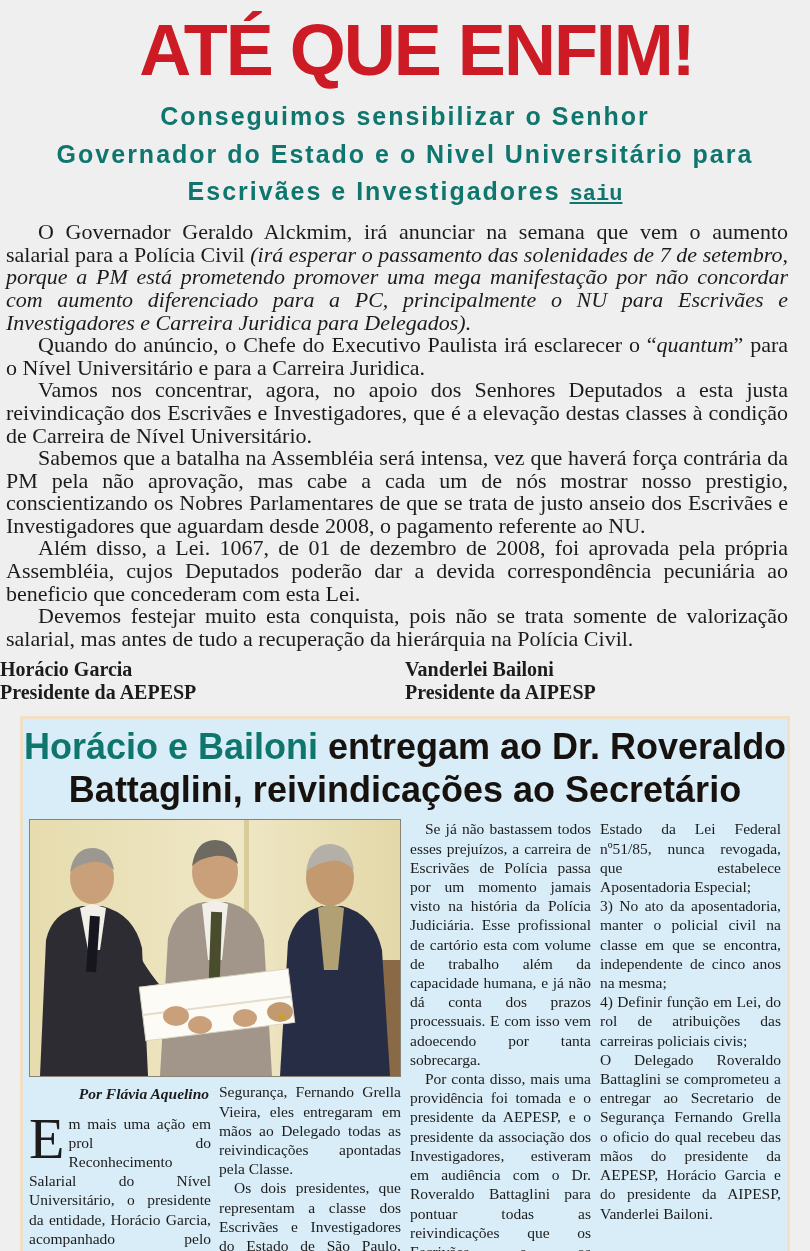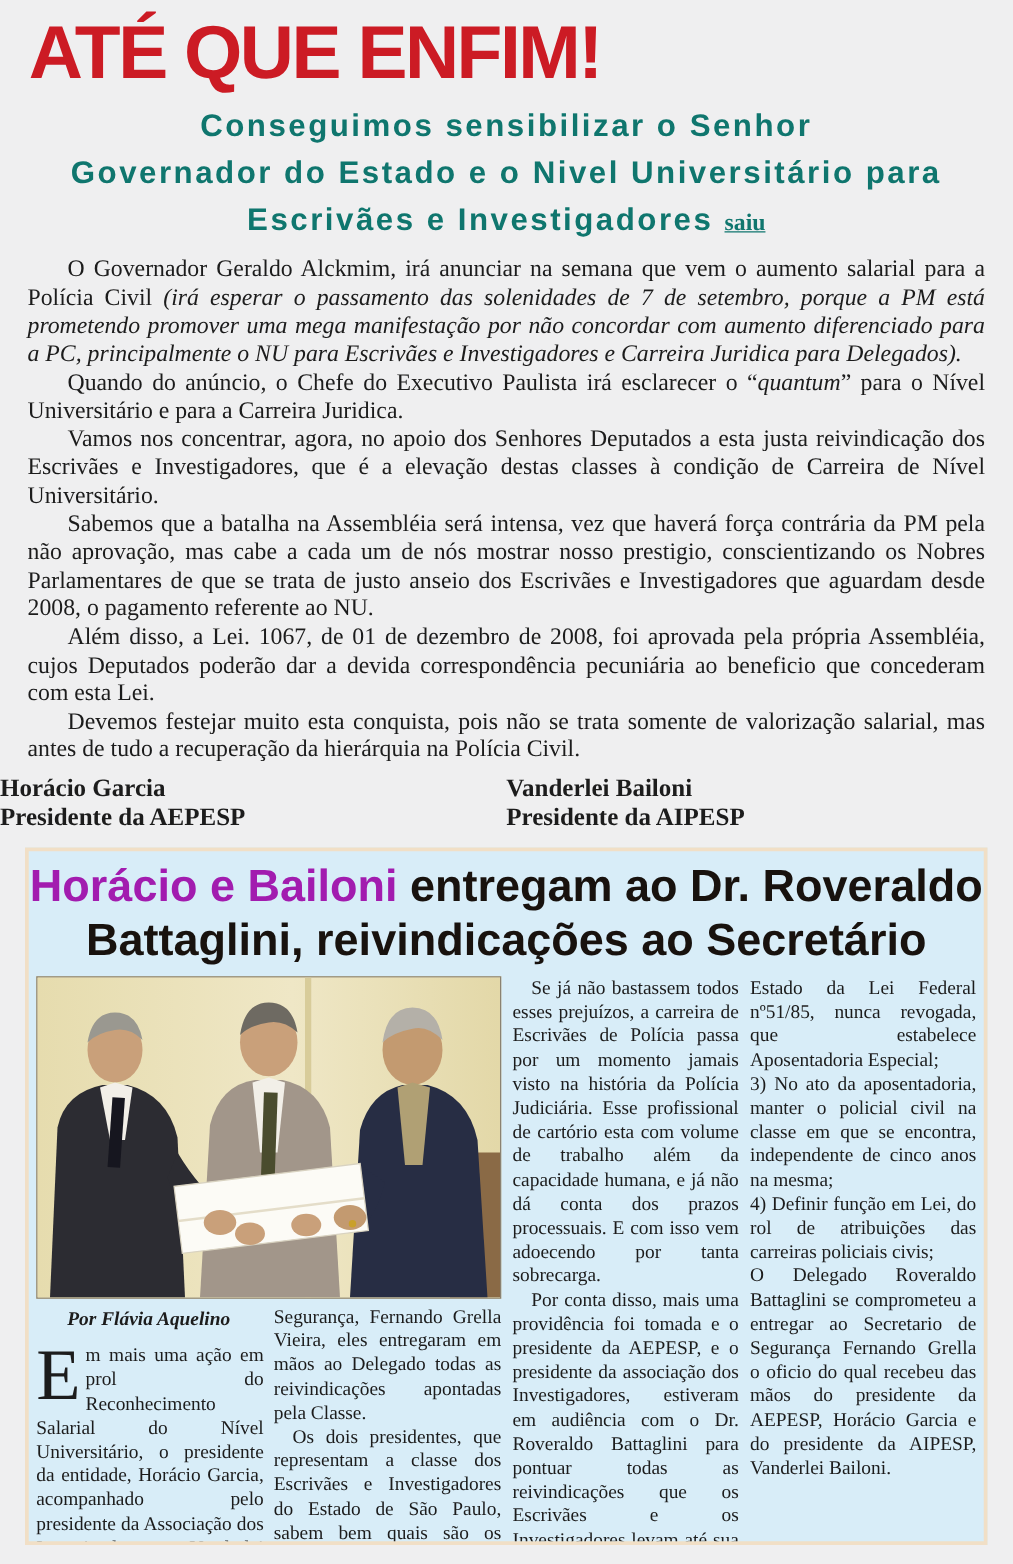--- a/index.html
+++ b/index.html
@@ -8,49 +8,50 @@
     background:#efeff0;
     font-family:"Liberation Serif", serif;
     color:#1c1c1c;
     overflow:hidden;
   }
   .page{width:810px;height:1251px;position:relative;}
 
   
   .main-headline{
     margin:4px 0 0 0;
+    text-align:center;
     font-family:"Liberation Sans", sans-serif;
     font-weight:bold;
-    font-size:60px;
+    font-size:72px;
     letter-spacing:-2px;
     color:#cc1b24;
     line-height:1.28;
     padding-left:23px;
   }
   .subhead{
     text-align:center;
     font-family:"Liberation Sans", sans-serif;
     font-weight:bold;
     font-size:25px;
     letter-spacing:2px;
     line-height:1.5;
     color:#0f766e;
     margin-top:2px;
   }
   .saiu{
     text-decoration:underline;
-    font-family:Liberation Serif, serif;
-    font-size:19px;
+    font-family:Liberation Mono, monospace;
+    font-size:22px;
     letter-spacing:0;
   }
 
   
   .lead{
-    margin:10px 22px 0 22px;
-    font-size:19px;
+    margin:10px 22px 0 6px;
+    font-size:22px;
     line-height:22.6px;
     text-align:justify;
   }
   .lead p{margin:0;text-indent:32px;}
   .ital{font-style:italic;}
 
   
   .signatures{
     display:flex;
     margin-top:8px;
@@ -73,21 +74,21 @@
   }
   .panel-headline{
     text-align:center;
     font-family:"Liberation Sans", sans-serif;
     font-weight:bold;
     font-size:36px;
     line-height:43px;
     margin-top:6px;
     color:#18120e;
   }
-  .panel-headline .red{color:#a21caf;}
+  .panel-headline .red{color:#0f766e;}
 
   .cols{
     display:flex;
     gap:9px;
     padding:8px 6px 0 6px;
     font-size:15.5px;
     line-height:19.2px;
     text-align:justify;
   }
   .half-left{width:372px;flex:0 0 372px;}
@@ -97,21 +98,21 @@
     width:370px;height:256px;
     border:1px solid #8a8272;
     background:#ece3ba;
     display:block;
   }
   .under-photo{
     display:flex;gap:8px;margin-top:5px;
   }
   .sub-col{width:182px;flex:0 0 182px;}
   .caption{
-    text-align:center;
+    text-align:right;
     font-weight:bold;
     font-style:italic;
     font-size:15.5px;
     margin:2px 2px 10px 0;
   }
   .dropcap{
     float:left;
     font-size:58px;
     line-height:46px;
     padding:2px 4px 0 0;

